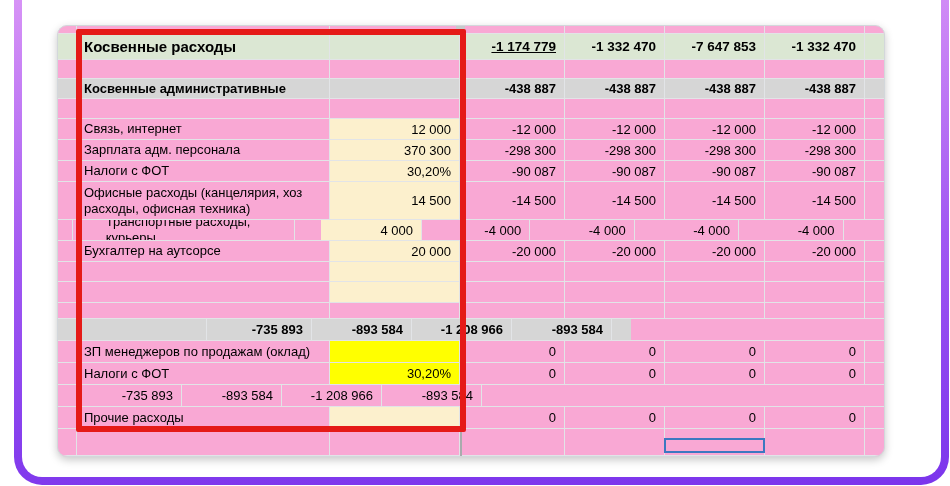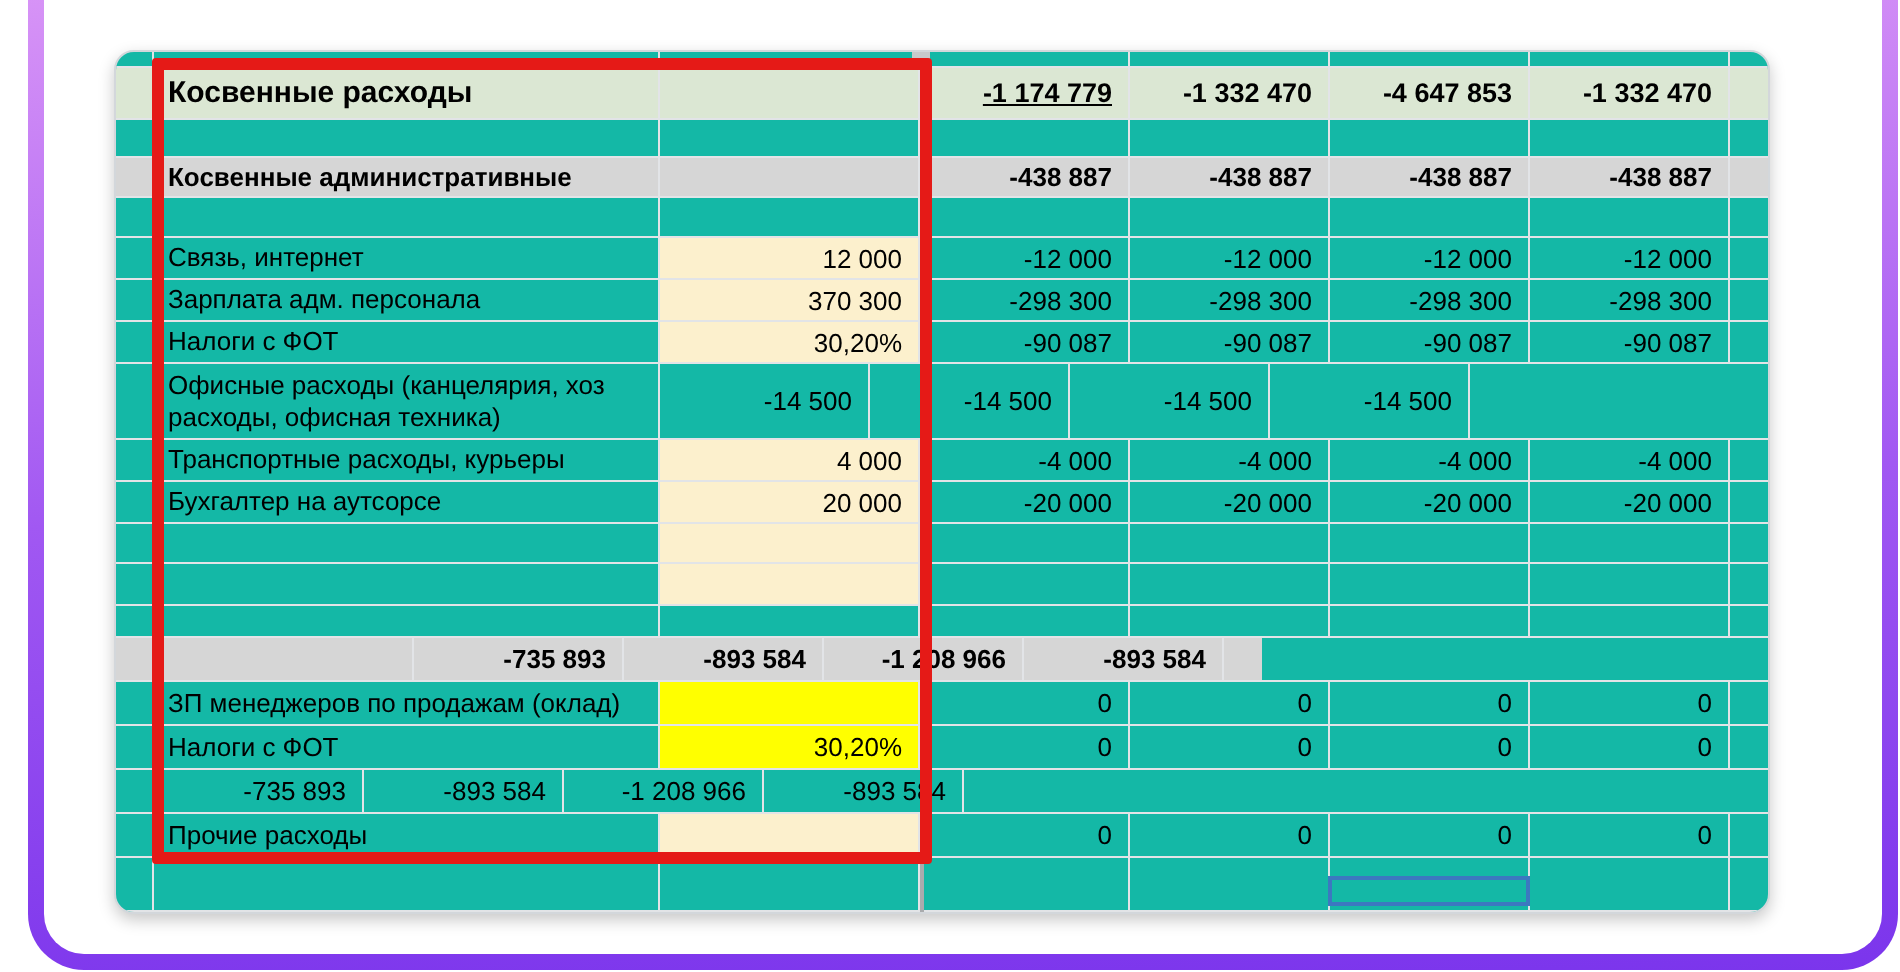--- a/index.html
+++ b/index.html
@@ -9,21 +9,21 @@
   body{font-family:"Liberation Sans","DejaVu Sans",sans-serif;}
   .stage{position:relative;width:950px;height:486px;overflow:hidden;background:#fff;}
 
   
   .frame-outer{position:absolute;left:14px;top:-46px;width:935px;height:531px;
     border-radius:28px;background:linear-gradient(178deg,#e09df7 0%,#a158f2 55%,#7b35ec 100%);z-index:0;}
   .frame-inner{position:absolute;left:22px;top:-38px;width:919px;height:515px;
     border-radius:20px;background:#ffffff;z-index:0;}
 
   
-  .card{position:absolute;left:57px;top:25px;width:826px;height:430px;background:#14b8a6;
+  .card{position:absolute;left:57px;top:25px;width:826px;height:430px;background:#f9a8d4;
     border:1px solid #d3d7db;border-radius:10px;box-shadow:0 3px 8px rgba(0,0,0,.22);
     overflow:hidden;z-index:2;box-sizing:content-box;}
 
   .row{display:flex;box-sizing:border-box;border-bottom:1px solid var(--gl);}
   .cell{box-sizing:border-box;border-right:1px solid var(--gl);display:flex;align-items:center;
     overflow:hidden;height:100%;color:#000;font-size:13px;}
   .cell:last-child{border-right:none;}
   .label-cell{padding-left:7px;padding-right:4px;line-height:16px;}
   .num{justify-content:flex-end;padding-right:8px;white-space:nowrap;}
 
@@ -64,21 +64,21 @@
           <div class="cell num" style="width: 100px;"></div>
           <div class="cell num" style="width: 100px;"></div>
           <div class="cell" style="width: 19px;"></div>
         </div>
         <div class="row t-header" style="height: 26px;">
           <div class="cell" style="width: 19px;"></div>
           <div class="cell label-cell" style="width: 253px;">Косвенные расходы</div>
           <div class="cell num" style="width: 130px;"></div>
           <div class="cell num" style="width: 105px; text-decoration: underline;">-1 174 779</div>
           <div class="cell num" style="width: 100px;">-1 332 470</div>
-          <div class="cell num" style="width: 100px;">-4 647 853</div>
+          <div class="cell num" style="width: 100px;">-7 647 853</div>
           <div class="cell num" style="width: 100px;">-1 332 470</div>
           <div class="cell" style="width: 19px;"></div>
         </div>
         <div class="row t-spacer" style="height: 19px;">
           <div class="cell" style="width: 19px;"></div>
           <div class="cell label-cell" style="width: 253px;"></div>
           <div class="cell num" style="width: 130px;"></div>
           <div class="cell num" style="width: 105px;"></div>
           <div class="cell num" style="width: 100px;"></div>
           <div class="cell num" style="width: 100px;"></div>
@@ -131,27 +131,28 @@
           <div class="cell num bg-cream" style="width: 130px;">30,20%</div>
           <div class="cell num" style="width: 105px;">-90 087</div>
           <div class="cell num" style="width: 100px;">-90 087</div>
           <div class="cell num" style="width: 100px;">-90 087</div>
           <div class="cell num" style="width: 100px;">-90 087</div>
           <div class="cell" style="width: 19px;"></div>
         </div>
         <div class="row t-item" style="height: 38px;">
           <div class="cell" style="width: 19px;"></div>
           <div class="cell label-cell" style="width: 253px;">Офисные расходы (канцелярия, хоз расходы, офисная техника)</div>
+          <div class="cell num bg-cream" style="width: 130px;">14 500</div>
           <div class="cell num" style="width: 105px;">-14 500</div>
           <div class="cell num" style="width: 100px;">-14 500</div>
           <div class="cell num" style="width: 100px;">-14 500</div>
           <div class="cell num" style="width: 100px;">-14 500</div>
           <div class="cell" style="width: 19px;"></div>
         </div>
-        <div class="row t-item" style="height: 21px;">
+        <div class="row t-item" style="height: 21px; gap: 26px;">
           <div class="cell" style="width: 19px;"></div>
           <div class="cell label-cell" style="width: 253px;">Транспортные расходы, курьеры</div>
           <div class="cell num bg-cream" style="width: 130px;">4 000</div>
           <div class="cell num" style="width: 105px;">-4 000</div>
           <div class="cell num" style="width: 100px;">-4 000</div>
           <div class="cell num" style="width: 100px;">-4 000</div>
           <div class="cell num" style="width: 100px;">-4 000</div>
           <div class="cell" style="width: 19px;"></div>
         </div>
         <div class="row t-item" style="height: 21px;">

